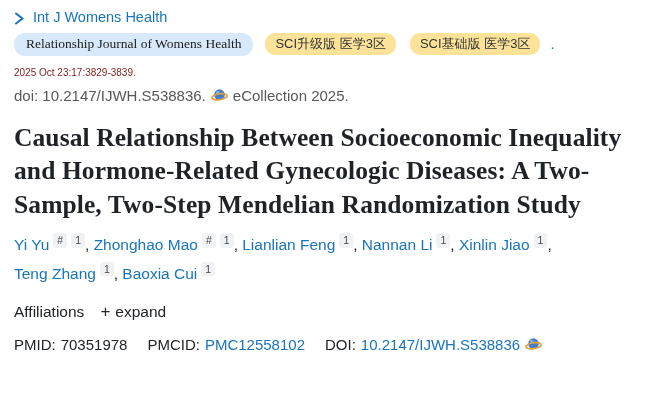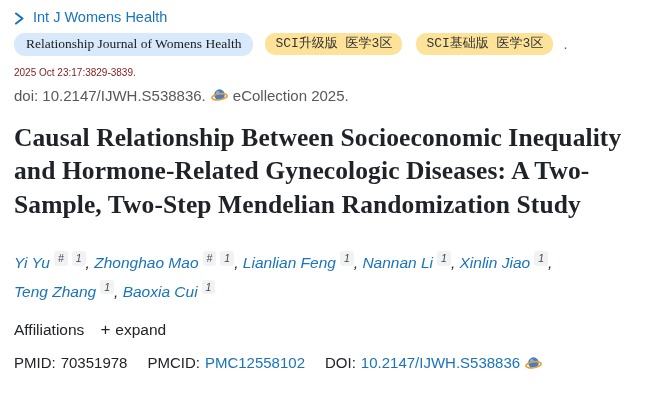--- a/index.html
+++ b/index.html
@@ -31,21 +31,20 @@
     font-size: 13.5px; line-height: 1;
     padding: 4px 12px 5px 12px; border-radius: 11px;
     white-space: nowrap;
   }
   .rank-badges { display: flex; align-items: center; gap: 14px; }
   .rank-badge {
     background: #fce399; color: #333333;
     font-size: 13px; line-height: 1;
     padding: 4px 10px 5px 10px; border-radius: 10px;
     white-space: nowrap;
-    font-family: Liberation Mono, monospace;
   }
   .badge-period { color: #1974bc; font-size: 14.5px; margin-left: -2px; }
 
   
   .cite-line { color: #7f1d1d; font-size: 10px; margin-top: 11px; }
   .doi-line  { color: #57585a; font-size: 15px; margin-top: 9px; display: flex; align-items: center; gap: 5px; }
   .planet-icon { width: 17px; height: 15px; display: inline-block; flex: 0 0 auto; cursor: pointer; }
 
   
   .article-title {
@@ -53,21 +52,21 @@
     font-weight: 700;
     font-size: 25.5px;
     line-height: 1.33;
     color: #1f2328;
     margin-top: 17px;
     max-width: 634px;
     letter-spacing: 0.1px;
   }
 
   
-  .author-list { margin-top: 27px; font-size: 15.5px; line-height: 1.85; max-width: 640px; font-style: italic; }
+  .author-list { margin-top: 9px; font-size: 15.5px; line-height: 1.85; max-width: 640px; }
   .author { white-space: nowrap; }
   .author-link { color: #1974bc; text-decoration: none; cursor: pointer; }
   .sup-badge {
     display: inline-block;
     background: #f1f2f4; color: #43484d;
     font-size: 10.5px; line-height: 1;
     padding: 2px 4px; border-radius: 3px;
     vertical-align: 6px; margin-left: 4px;
     cursor: pointer;
   }
@@ -78,21 +77,21 @@
   .affil-label { color: #212529; }
   .expand-btn {
     display: flex; align-items: center; gap: 5px;
     background: none; border: none; font: inherit; color: #212529; cursor: pointer;
     font-size: 15.5px; padding: 0;
   }
   .plus-glyph { font-size: 17px; line-height: 1; color: #212529; }
 
   
   .ids-row { display: flex; align-items: center; gap: 20px; margin-top: 15px; font-size: 15px; }
-  .id-group { display: flex; align-items: flex-end; gap: 5px; }
+  .id-group { display: flex; align-items: center; gap: 5px; }
   .id-label, .id-value-plain { color: #212529; }
   .id-link { color: #1974bc; text-decoration: none; cursor: pointer; }
 </style>
 </head>
 <body>
 
 <div class="page">
 
   <div class="journal-row">
     <span class="chevron">

